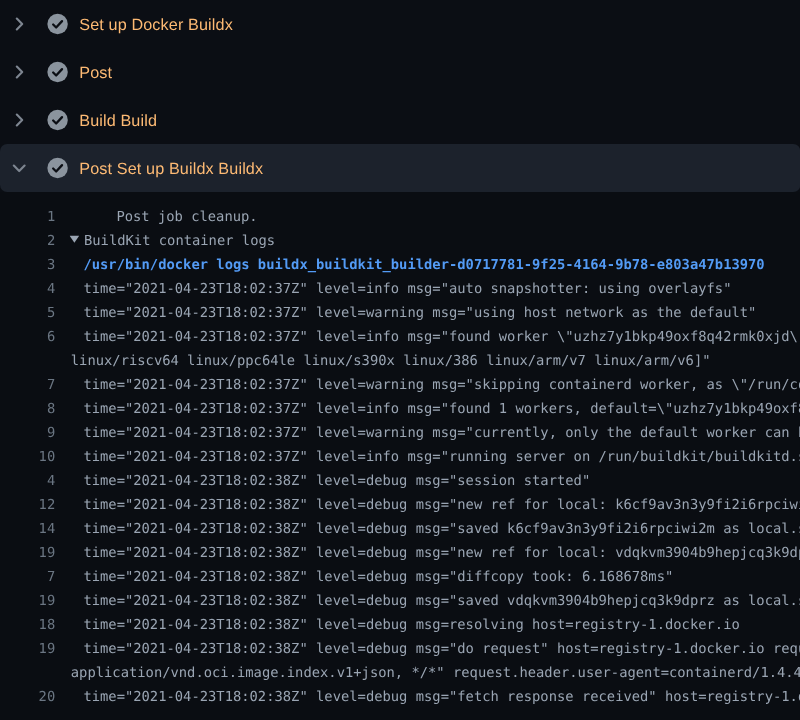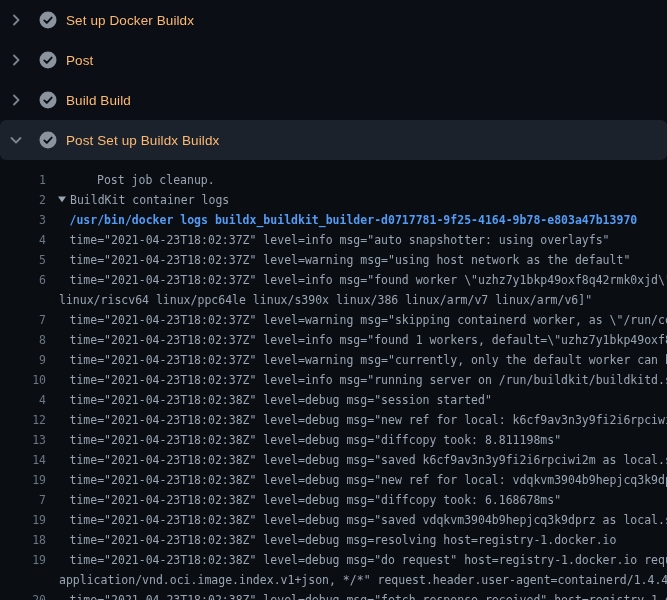--- a/index.html
+++ b/index.html
@@ -186,24 +186,20 @@
   <div class="log-row">
     <span class="ln">4</span>
     <span class="lt lvl1"><span class="txt">time="2021-04-23T18:02:38Z" level=debug msg="session started"</span></span>
   </div>
 
   <div class="log-row">
     <span class="ln">12</span>
     <span class="lt lvl1"><span class="txt">time="2021-04-23T18:02:38Z" level=debug msg="new ref for local: k6cf9av3n3y9fi2i6rpciwi2m"</span></span>
   </div>
 
-  <div class="log-row">
-    <span class="ln">13</span>
-    <span class="lt lvl1"><span class="txt">time="2021-04-23T18:02:38Z" level=debug msg="diffcopy took: 8.811198ms"</span></span>
-  </div>
 
   <div class="log-row">
     <span class="ln">14</span>
     <span class="lt lvl1"><span class="txt">time="2021-04-23T18:02:38Z" level=debug msg="saved k6cf9av3n3y9fi2i6rpciwi2m as local.sharedKey:local:context-local:/home/runner/work"</span></span>
   </div>
 
   <div class="log-row">
     <span class="ln">19</span>
     <span class="lt lvl1"><span class="txt">time="2021-04-23T18:02:38Z" level=debug msg="new ref for local: vdqkvm3904b9hepjcq3k9dprz"</span></span>
   </div>

